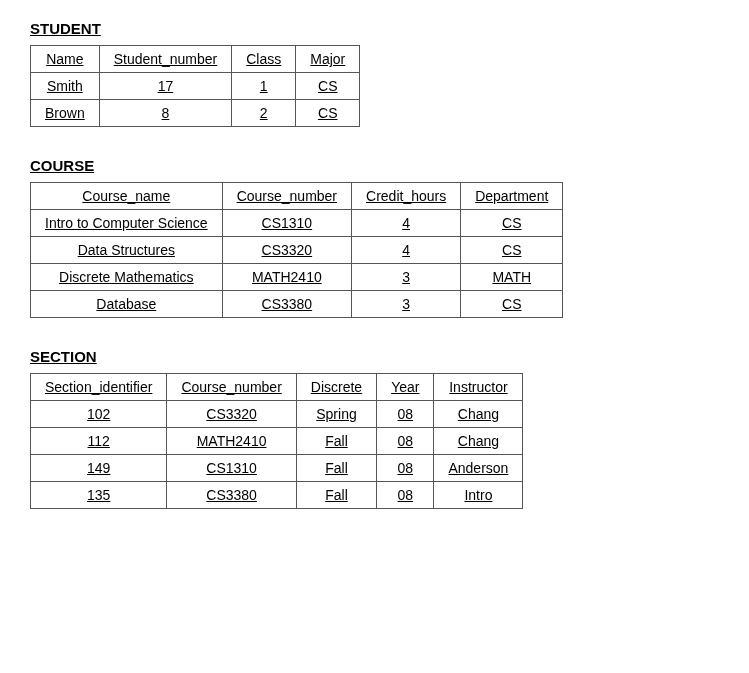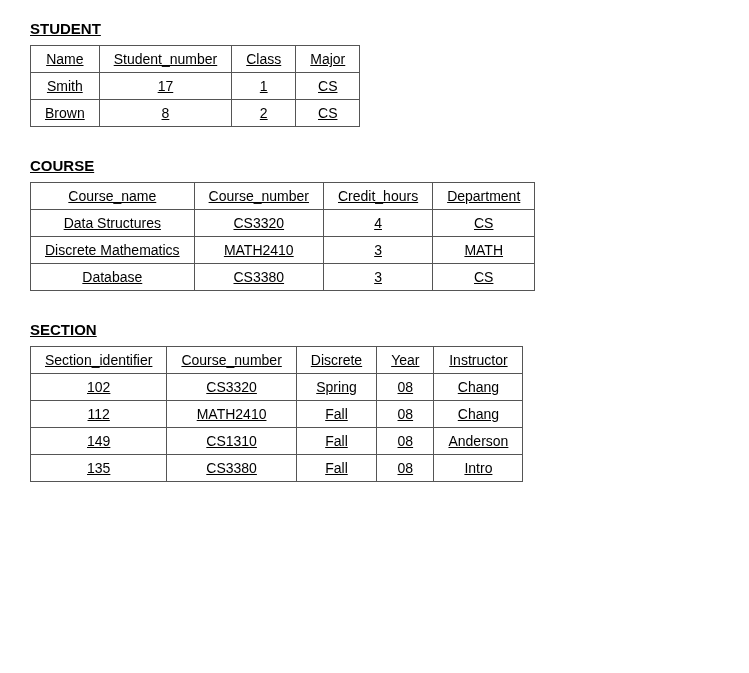--- a/index.html
+++ b/index.html
@@ -74,20 +74,26 @@
     <thead>
       <tr>
           <th>Course_name</th>
           <th>Course_number</th>
           <th>Credit_hours</th>
           <th>Department</th>
         </tr>
     </thead>
     <tbody>
         <tr>
+          <td>Intro to Computer Science</td>
+          <td>CS1310</td>
+          <td>4</td>
+          <td>CS</td>
+        </tr>
+        <tr>
           <td>Data Structures</td>
           <td>CS3320</td>
           <td>4</td>
           <td>CS</td>
         </tr>
         <tr>
           <td>Discrete Mathematics</td>
           <td>MATH2410</td>
           <td>3</td>
           <td>MATH</td>

